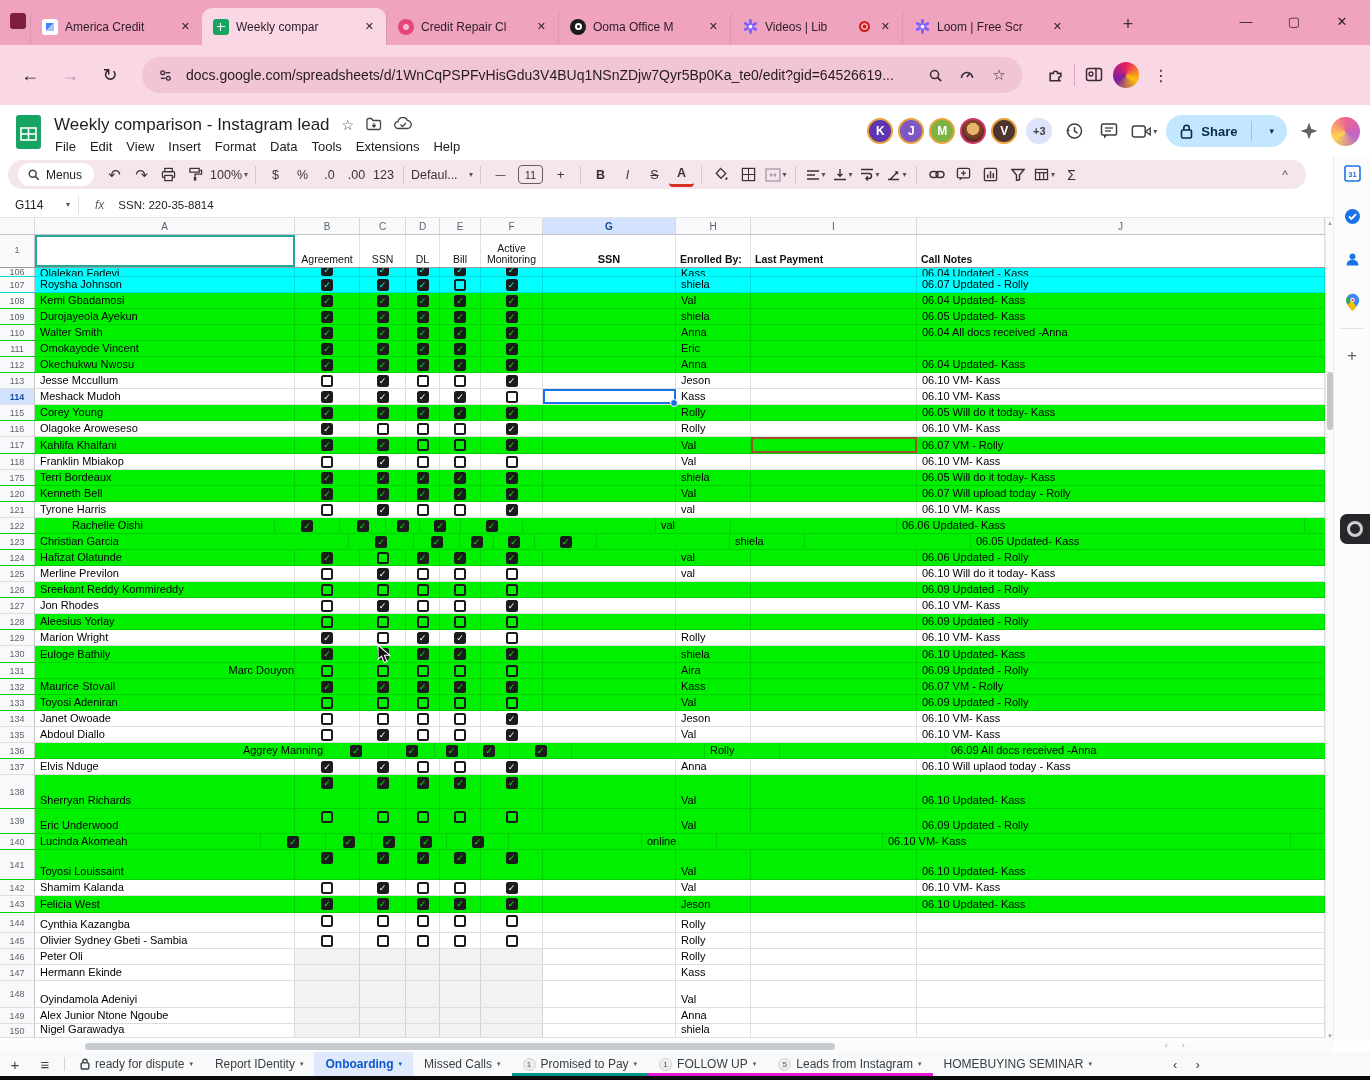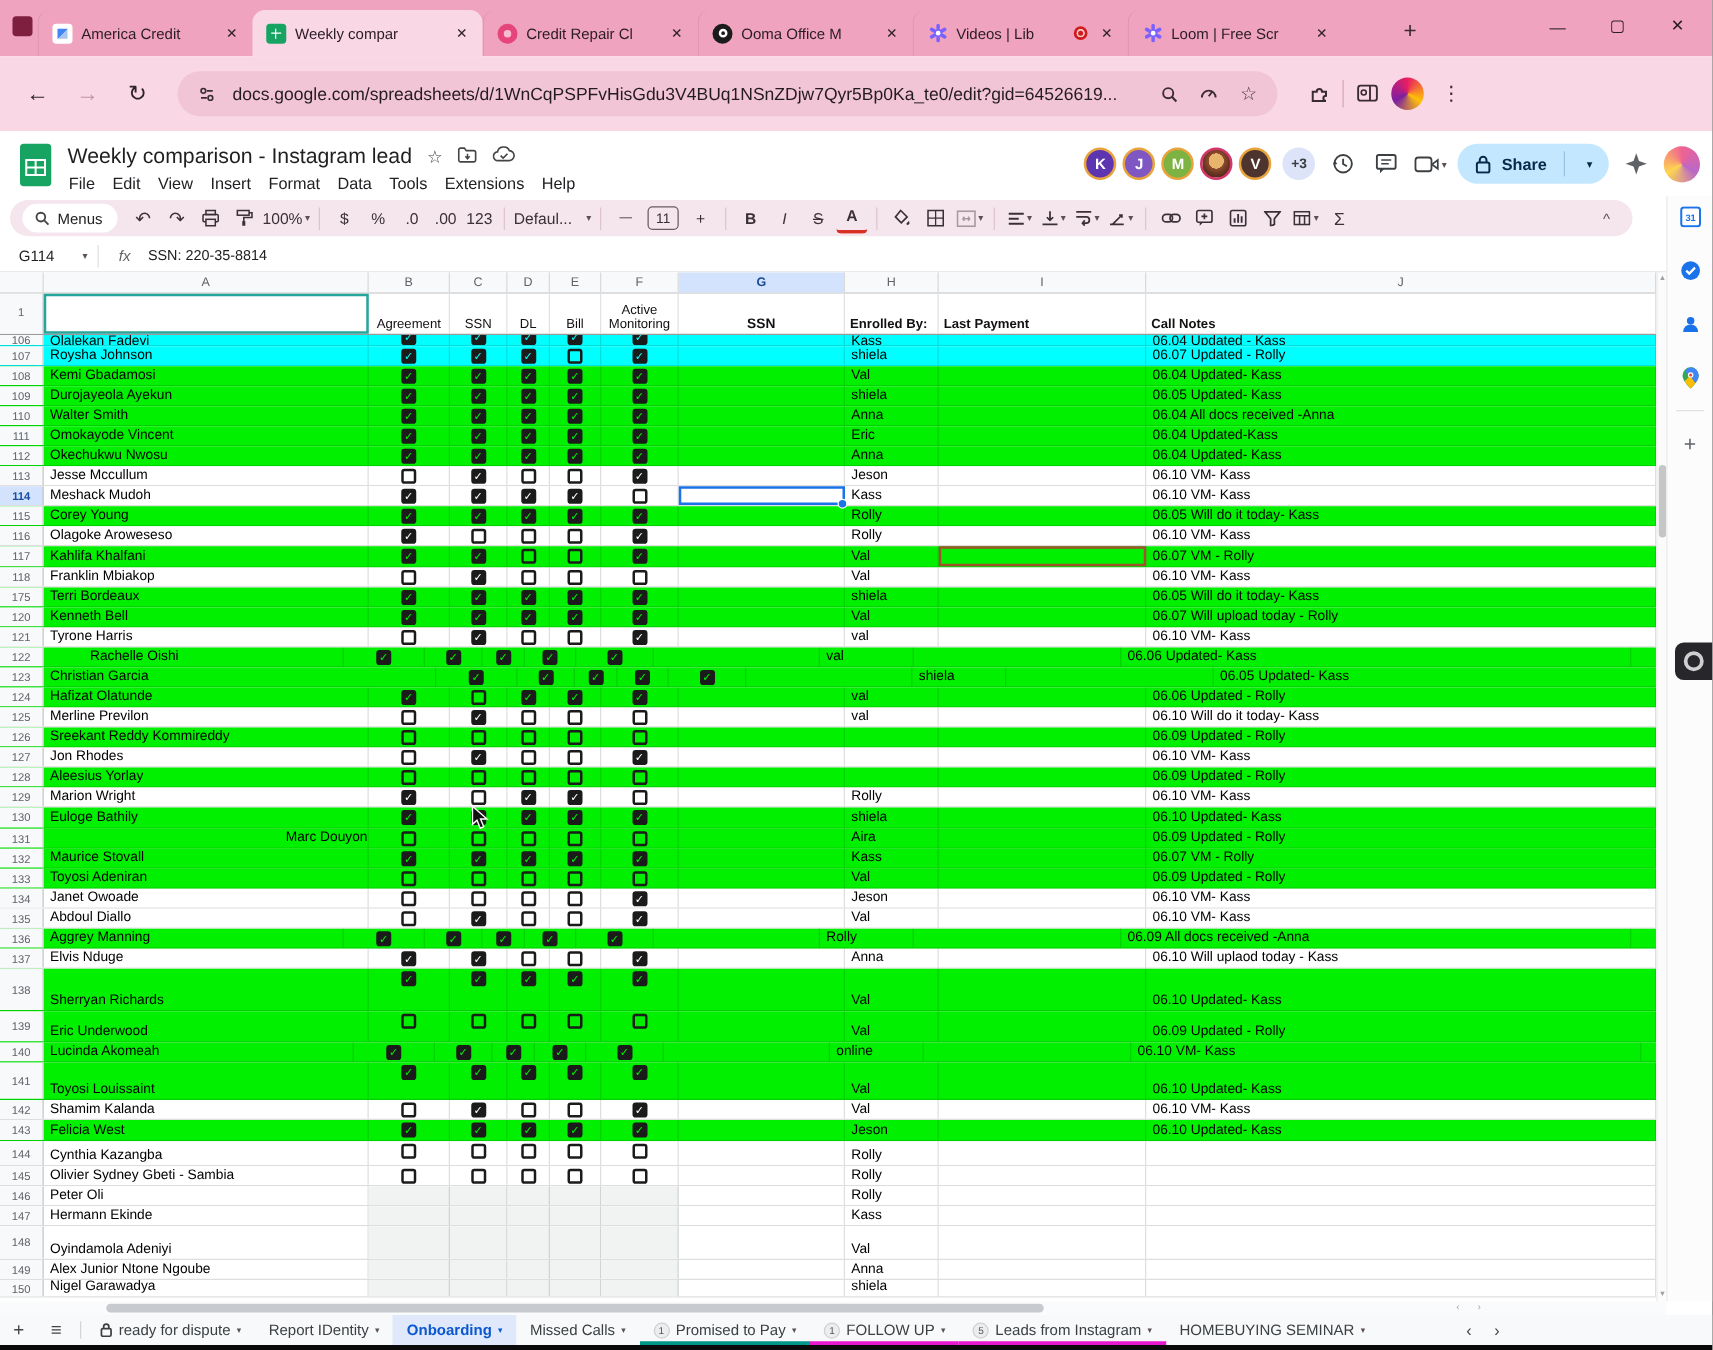--- a/index.html
+++ b/index.html
@@ -675,23 +675,20 @@
             <span class="cb on">✓</span>
           </div>
           <div class="c cbc" style="width: 62px;">
             <span class="cb on">✓</span>
           </div>
           <div class="c txt" style="width: 133px;"></div>
           <div class="c txt" style="width: 75px;">
             <span>Eric</span>
           </div>
           <div class="c txt" style="width: 166px;"></div>
-          <div class="c txt" style="width: 408px;">
-            <span>06.04 Updated-Kass</span>
-          </div>
         </div>
         <div class="r" style="height: 16px; background: rgb(0, 240, 0); --ck: #00F000;">
           <div class="rn">112</div>
           <div class="c txt" style="width: 260px;">
             <span>Okechukwu Nwosu</span>
           </div>
           <div class="c cbc" style="width: 65px;">
             <span class="cb on">✓</span>
           </div>
           <div class="c cbc" style="width: 46px;">
@@ -1377,21 +1374,21 @@
           <div class="c txt" style="width: 75px;">
             <span>Val</span>
           </div>
           <div class="c txt" style="width: 166px;"></div>
           <div class="c txt" style="width: 408px;">
             <span>06.10 VM- Kass</span>
           </div>
         </div>
         <div class="r" style="height: 16px; background: rgb(0, 240, 0); --ck: #00F000;">
           <div class="rn">136</div>
-          <div class="c txt" style="width: 240px;">
+          <div class="c txt" style="width: 289px; justify-content: flex-end;">
             <span>Aggrey Manning</span>
           </div>
           <div class="c cbc" style="width: 65px;">
             <span class="cb on">✓</span>
           </div>
           <div class="c cbc" style="width: 46px;">
             <span class="cb on">✓</span>
           </div>
           <div class="c cbc" style="width: 34px;">
             <span class="cb on">✓</span>
@@ -1493,21 +1490,21 @@
           <div class="c txt" style="width: 75px;">
             <span>Val</span>
           </div>
           <div class="c txt" style="width: 166px;"></div>
           <div class="c txt" style="width: 408px;">
             <span>06.09 Updated - Rolly</span>
           </div>
         </div>
         <div class="r" style="height: 16px; background: rgb(0, 240, 0); --ck: #00F000;">
           <div class="rn">140</div>
-          <div class="c txt" style="width: 248px;">
+          <div class="c txt" style="width: 226px;">
             <span>Lucinda Akomeah</span>
           </div>
           <div class="c cbc" style="width: 65px;">
             <span class="cb on">✓</span>
           </div>
           <div class="c cbc" style="width: 46px;">
             <span class="cb on">✓</span>
           </div>
           <div class="c cbc" style="width: 34px;">
             <span class="cb on">✓</span>

